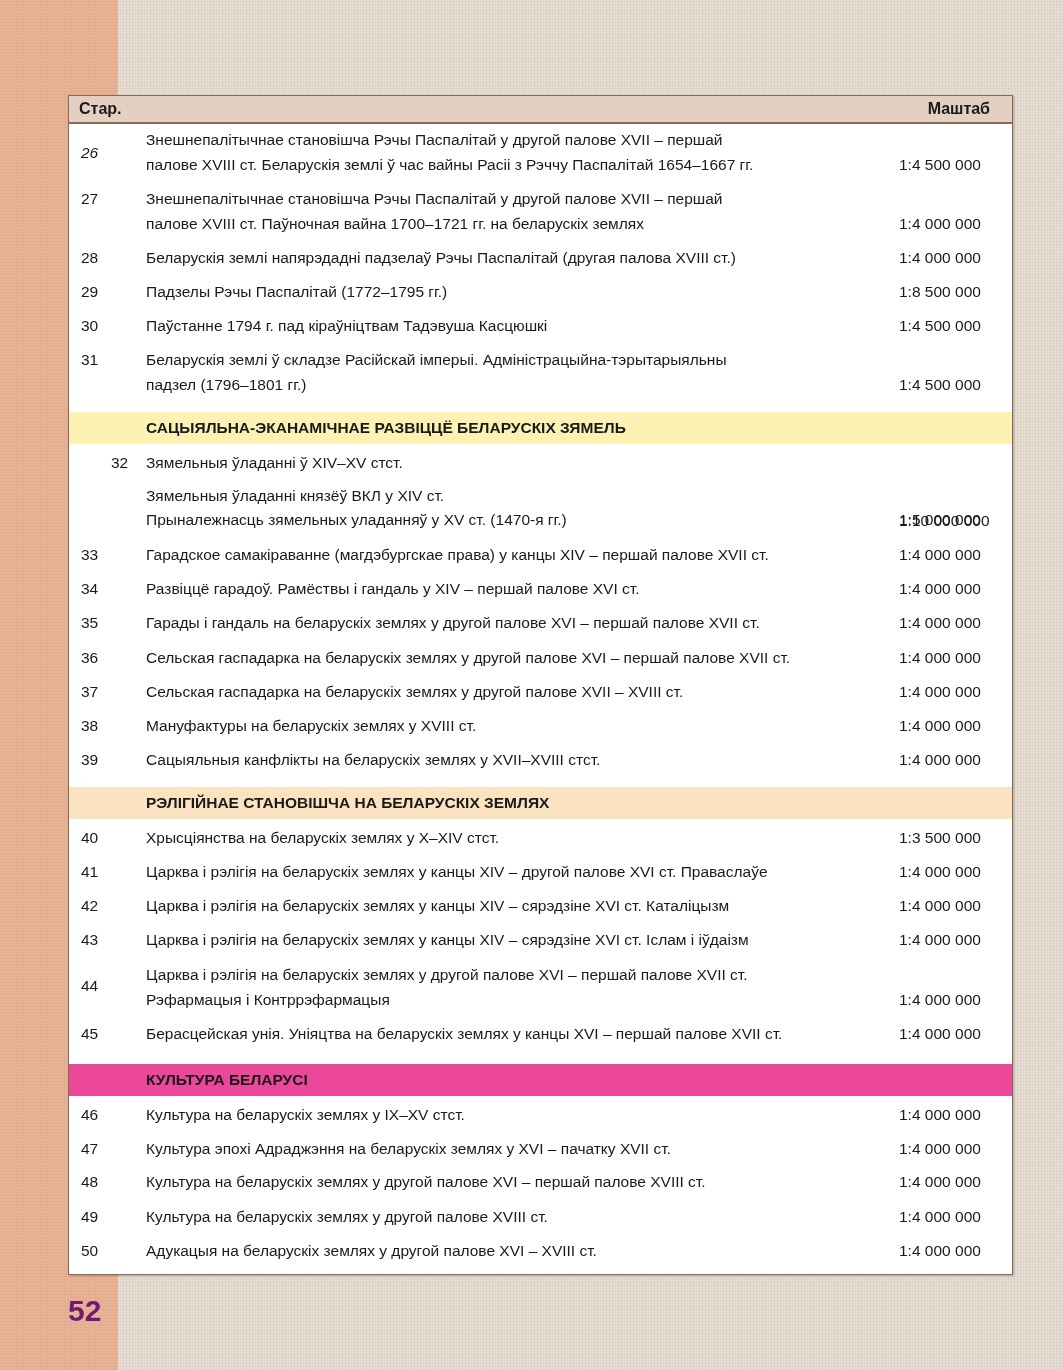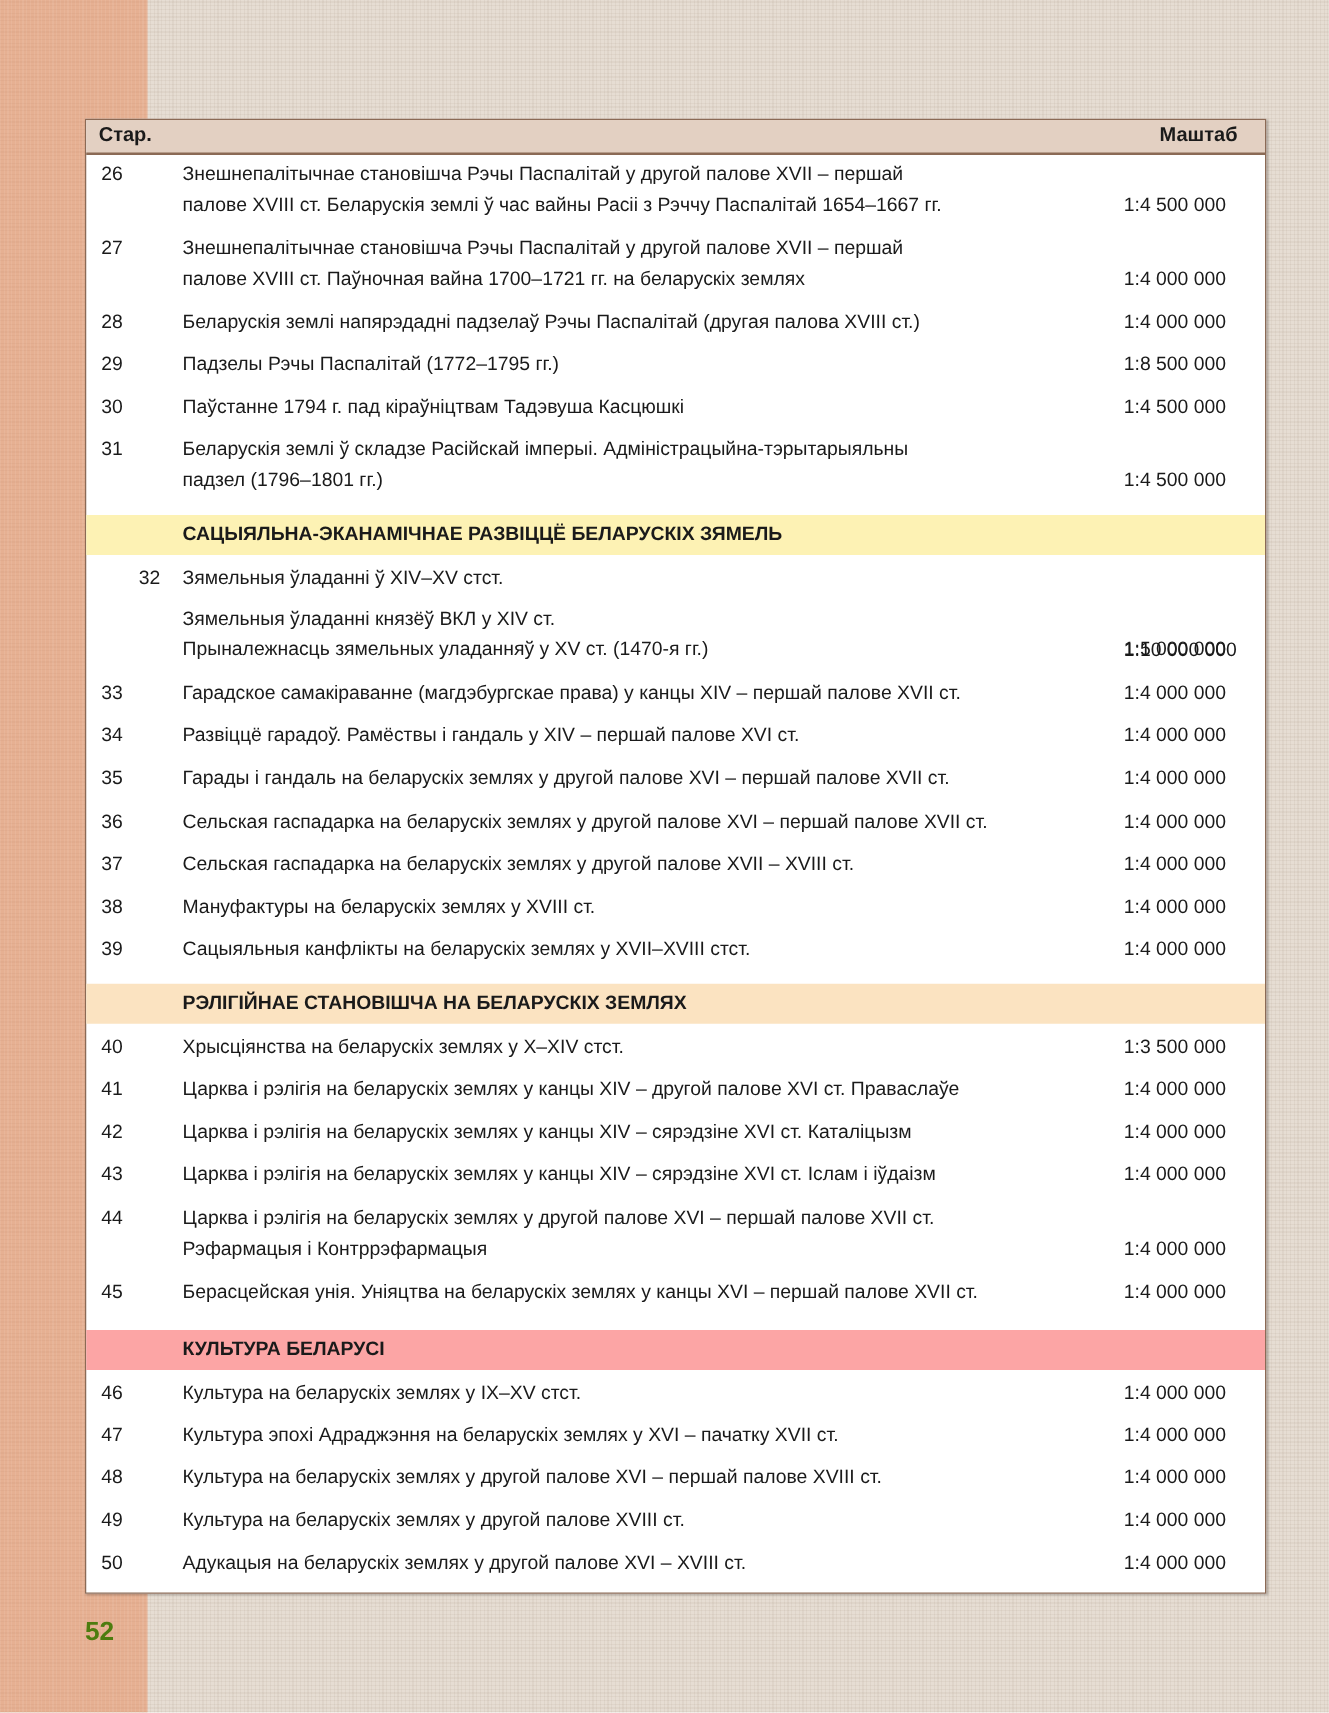--- a/index.html
+++ b/index.html
@@ -14,21 +14,21 @@
     }
     .side-strip {
       position: absolute; left: 0; top: 0; width: 118px; height: 1370px;
       background-color: #e6b092;
       background-image:
         repeating-linear-gradient(90deg, rgba(255,255,255,0.07) 0px, rgba(255,255,255,0.07) 1px, transparent 1px, transparent 3px),
         repeating-linear-gradient(0deg, rgba(150,90,60,0.06) 0px, rgba(150,90,60,0.06) 1px, transparent 1px, transparent 3px);
     }
     .page-number {
       position: absolute; left: 68px; top: 1294px;
-      font-size: 21px; font-weight: bold; color: #4d7c0f;
+      font-size: 30px; font-weight: bold; color: #701a75;
     }
     .table-box {
       position: absolute; left: 68px; top: 95px; width: 945px; height: 1180px;
       background: #ffffff;
       border: 1px solid #8b6a55;
       box-sizing: border-box;
       box-shadow: 1px 1px 2px rgba(0,0,0,0.25);
     }
     .thead {
       height: 26px; background: #e3d0c2; border-bottom: 2px solid #8b6a55;
@@ -40,36 +40,36 @@
     .row .num { position: absolute; left: 12px; }
     .row .title { position: absolute; left: 77px; width: 740px; }
     .row .scale { position: absolute; left: 830px; }
     .section {
       position: absolute; left: 0; width: 943px; height: 32px;
       font-weight: bold; font-size: 15.5px; line-height: 32px;
     }
     .section span { position: absolute; left: 77px; }
     .sec-yellow { background: #fdf2b4; }
     .sec-orange { background: #fbe3c1; }
-    .sec-purple { background: #fca5a5; }
+    .sec-purple { background: #ec4899; }
   </style>
 </head>
 <body>
 
 <div class="side-strip"></div>
 <div class="page-number">52</div>
 
 <div class="table-box">
   <div class="thead">
     <span class="col-page">Стар.</span>
     <span class="col-scale">Маштаб</span>
   </div>
   <div id="table-body" style="position:relative;">
       <div class="row" style="top: 3px; position: absolute; left: 0px; width: 943px;">
-        <span class="num" style="top: 0px;">26</span>
+        <span class="num" style="top: 13px; font-style: italic;">26</span>
         <span class="title" style="top: 0px;">Знешнепалітычнае становішча Рэчы Паспалітай у другой палове XVII – першай</span>
         <span class="title" style="top: 25px;">палове XVIII ст. Беларускія землі ў час вайны Расіі з Рэччу Паспалітай 1654–1667 гг.</span>
         <span class="scale" style="top: 25px;">1:4 500 000</span>
       </div>
       <div class="row" style="top: 62px; position: absolute; left: 0px; width: 943px;">
         <span class="num" style="top: 0px;">27</span>
         <span class="title" style="top: 0px;">Знешнепалітычнае становішча Рэчы Паспалітай у другой палове XVII – першай</span>
         <span class="title" style="top: 25px;">палове XVIII ст. Паўночная вайна 1700–1721 гг. на беларускіх землях</span>
         <span class="scale" style="top: 25px;">1:4 000 000</span>
       </div>
@@ -163,21 +163,21 @@
         <span class="num" style="top: 0px;">42</span>
         <span class="title" style="top: 0px;">Царква і рэлігія на беларускіх землях у канцы XIV – сярэдзіне XVI ст. Каталіцызм</span>
         <span class="scale" style="top: 0px;">1:4 000 000</span>
       </div>
       <div class="row" style="top: 803px; position: absolute; left: 0px; width: 943px;">
         <span class="num" style="top: 0px;">43</span>
         <span class="title" style="top: 0px;">Царква і рэлігія на беларускіх землях у канцы XIV – сярэдзіне XVI ст. Іслам і іўдаізм</span>
         <span class="scale" style="top: 0px;">1:4 000 000</span>
       </div>
       <div class="row" style="top: 838px; position: absolute; left: 0px; width: 943px;">
-        <span class="num" style="top: 0px;">44</span>
+        <span class="num" style="top: 11px;">44</span>
         <span class="title" style="top: 0px;">Царква і рэлігія на беларускіх землях у другой палове XVI – першай палове XVII ст.</span>
         <span class="title" style="top: 25px;">Рэфармацыя і Контррэфармацыя</span>
         <span class="scale" style="top: 25px;">1:4 000 000</span>
       </div>
       <div class="row" style="top: 897px; position: absolute; left: 0px; width: 943px;">
         <span class="num" style="top: 0px;">45</span>
         <span class="title" style="top: 0px;">Берасцейская унія. Уніяцтва на беларускіх землях у канцы XVI – першай палове XVII ст.</span>
         <span class="scale" style="top: 0px;">1:4 000 000</span>
       </div>
       <div class="section sec-purple" style="top: 940px;">

